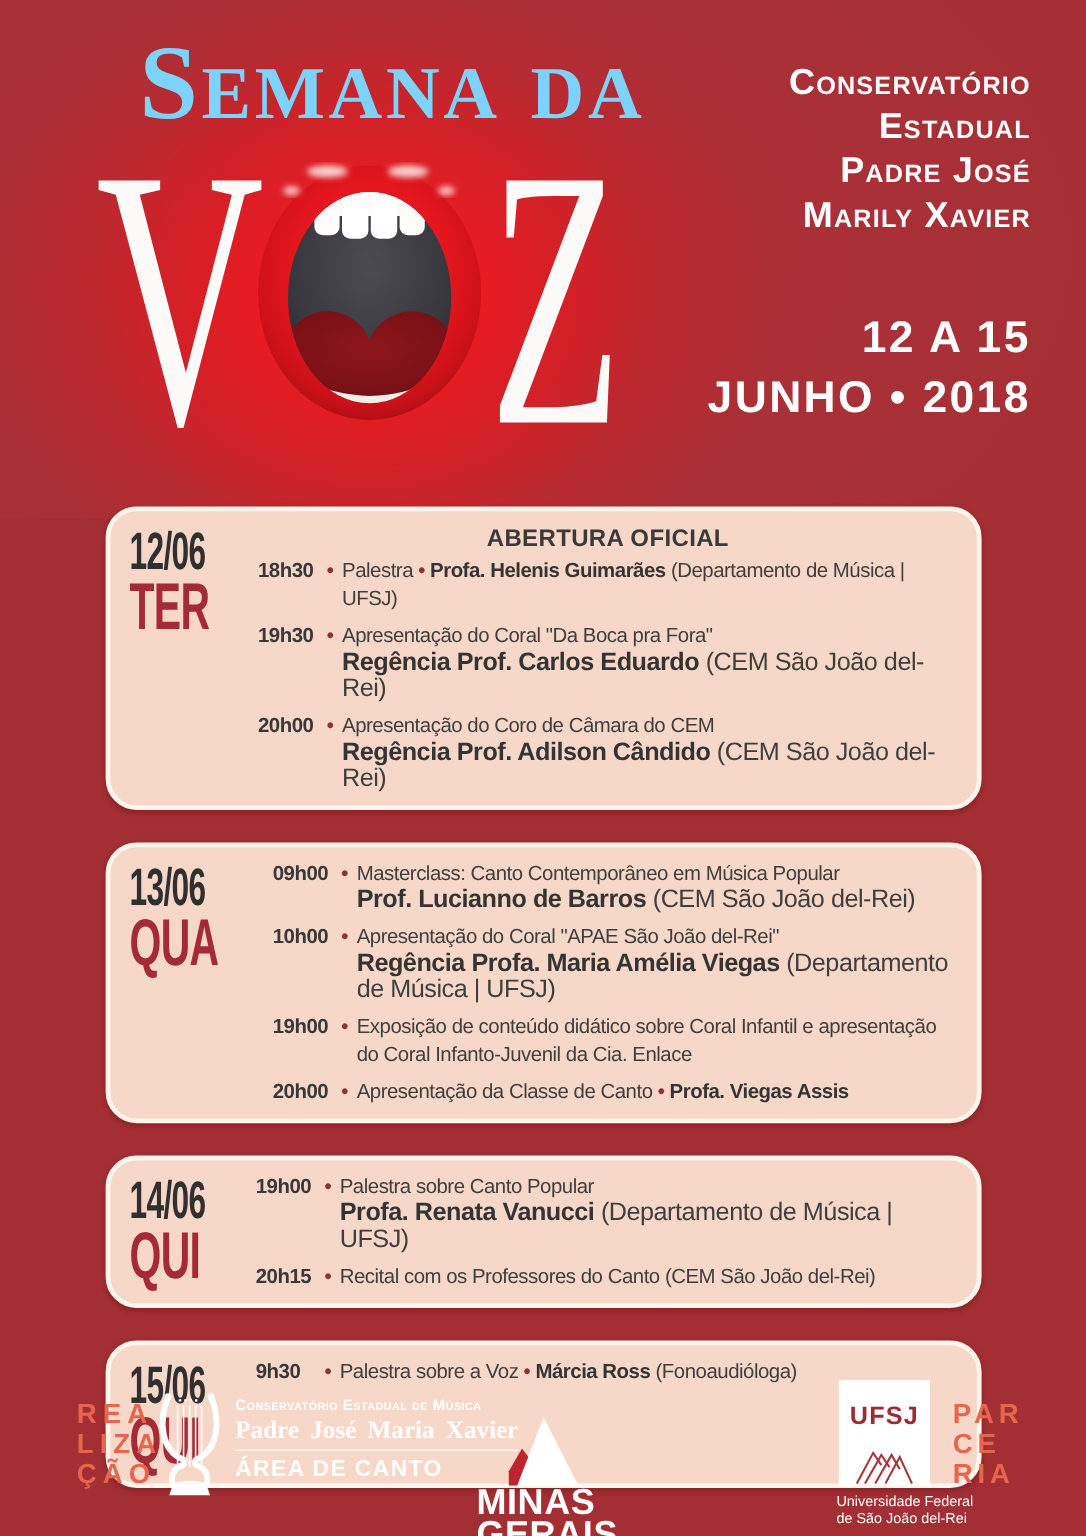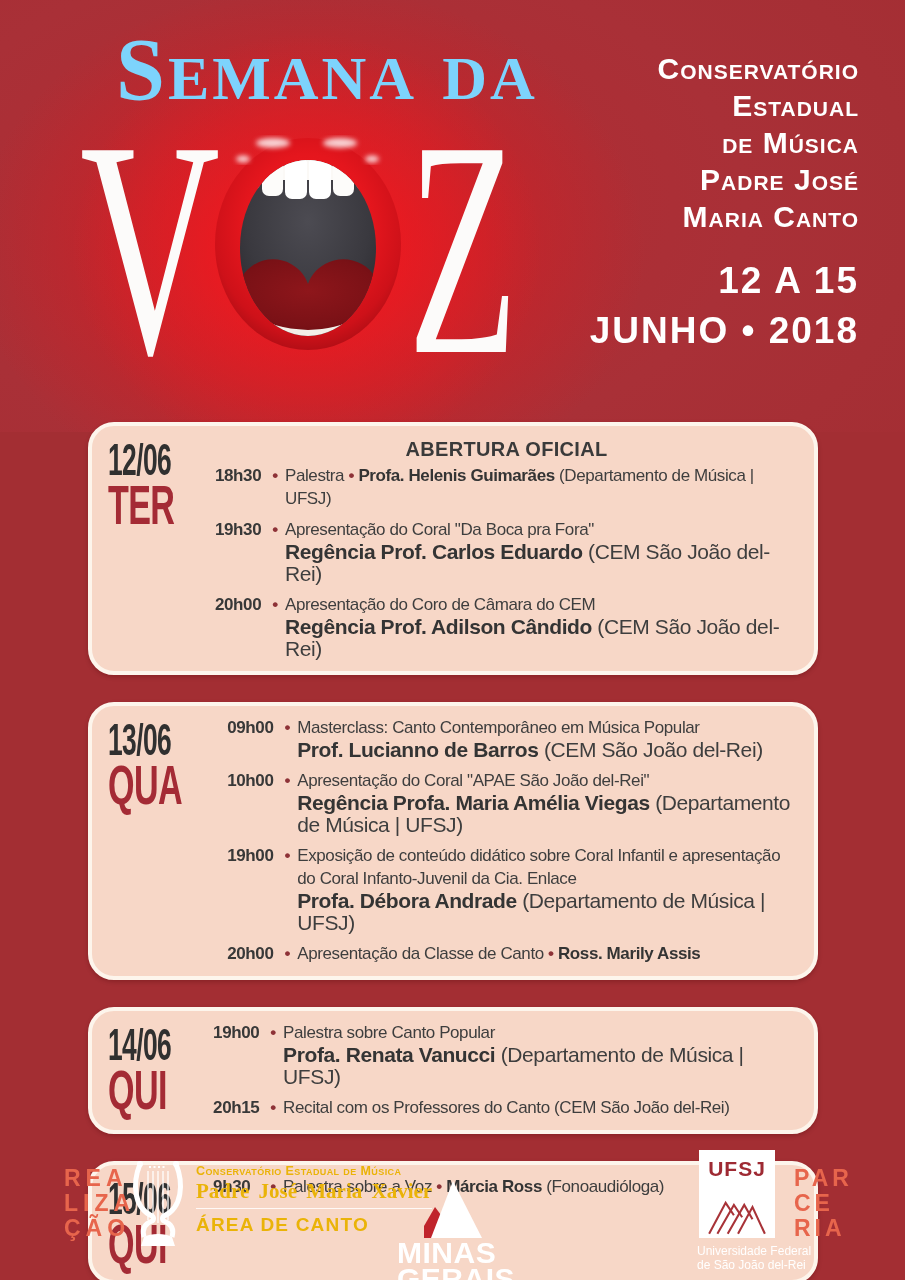--- a/index.html
+++ b/index.html
@@ -39,31 +39,31 @@
   .dot{flex:0 0 20px;text-align:center;color:#8e3237;font-weight:bold;}
   .txt{flex:1;min-width:0;}
   .event-line.sub{margin-left:70px;font-size:21px;line-height:22px;}
   .b{font-weight:bold;color:#343434;}
   .dot-inline{color:#8e3237;font-weight:bold;}
   
   .footer{position:absolute;left:0;top:1146px;width:905px;height:134px;}
   .f-realizacao{position:absolute;left:64px;top:20px;color:#e7654c;font-weight:bold;
                 font-size:23px;line-height:25px;letter-spacing:5px;}
   .f-cem{position:absolute;left:130px;top:12px;display:flex;align-items:flex-start;}
-  .cem-text{margin-left:10px;color:#eab308;padding-top:6px;}
+  .cem-text{margin-left:10px;color:#ffffff;padding-top:6px;}
   .cem-l1{font-size:12.5px;font-weight:bold;font-variant:small-caps;letter-spacing:.4px;}
   .cem-l2{font-family:"Liberation Serif",serif;font-weight:bold;font-size:21px;
           word-spacing:4px;margin-top:1px;}
   .cem-rule{height:1px;background:rgba(255,255,255,.85);margin:4px 0 5px;}
   .cem-l3{font-size:19px;font-weight:bold;letter-spacing:1.2px;}
   .f-mg{position:absolute;left:372px;top:32px;width:160px;display:flex;flex-wrap:wrap;align-items:center;justify-content:center;}
   .mg-name{margin-left:8px;color:#fff;font-weight:bold;font-size:30px;line-height:26px;letter-spacing:.5px;}
   .f-ufsj{position:absolute;left:697px;top:4px;width:80px;text-align:center;}
   .ufsj-box{width:76px;height:88px;background:#fff;margin:0 auto;display:flex;
-            flex-direction:column;align-items:center;padding-top:8px;box-sizing:border-box;}
+            flex-direction:column;align-items:center;padding-top:20px;box-sizing:border-box;}
   .ufsj-acronym{color:#9e2a33;font-weight:bold;font-size:21px;letter-spacing:1px;line-height:22px;}
   .ufsj-caption{color:#fff;font-size:12px;line-height:14px;margin-top:6px;white-space:nowrap;}
   .f-parceria{position:absolute;left:794px;top:20px;color:#e7654c;font-weight:bold;
               font-size:23px;line-height:25px;letter-spacing:4px;}
 </style>
 </head>
 <body>
 
 <div class="poster">
 
@@ -128,23 +128,22 @@
         <ellipse cx="159" cy="27" rx="7" ry="3.5"></ellipse>
       </g>
     </g>
   </svg>
 
   <div class="title-semana">Semana da</div>
 
   <div class="hero-org">
     <div>Conservatório</div>
     <div>Estadual</div>
-    <div>de Música</div>
     <div>Padre José</div>
-    <div>Maria Canto</div>
+    <div>Marily Xavier</div>
   </div>
 
   <div class="hero-dates">
     <div>12 A 15</div>
     <div>JUNHO • 2018</div>
   </div>
 
   <main class="schedule">
     <section class="card">
       <div class="date-col">
@@ -204,27 +203,26 @@
                 <span class="txt"><span>Apresentação do Coral "APAE São João del-Rei"</span></span>
               </div>
               <div class="event-line sub"><span class="txt"><span class="b">Regência Profa. Maria Amélia Viegas </span><span>(Departamento de Música | UFSJ)</span></span></div>
             </div>
             <div class="event">
               <div class="event-line first">
                 <span class="time">19h00</span>
                 <span class="dot">•</span>
                 <span class="txt"><span>Exposição de conteúdo didático sobre Coral Infantil e apresentação do Coral Infanto-Juvenil da Cia. Enlace</span></span>
               </div>
-              <div class="event-line sub"><span class="txt"><span class="b">Profa. Débora Andrade </span><span>(Departamento de Música | UFSJ)</span></span></div>
             </div>
             <div class="event">
               <div class="event-line first">
                 <span class="time">20h00</span>
                 <span class="dot">•</span>
-                <span class="txt"><span>Apresentação da Classe de Canto </span><span class="dot-inline">• </span><span class="b">Ross. Marily Assis</span></span>
+                <span class="txt"><span>Apresentação da Classe de Canto </span><span class="dot-inline">• </span><span class="b">Profa. Viegas Assis</span></span>
               </div>
             </div>
           </div>
       </div>
     </section>
 
     <section class="card">
       <div class="date-col">
         <div class="card-date">14/06</div>
         <div class="card-day">QUI</div>

